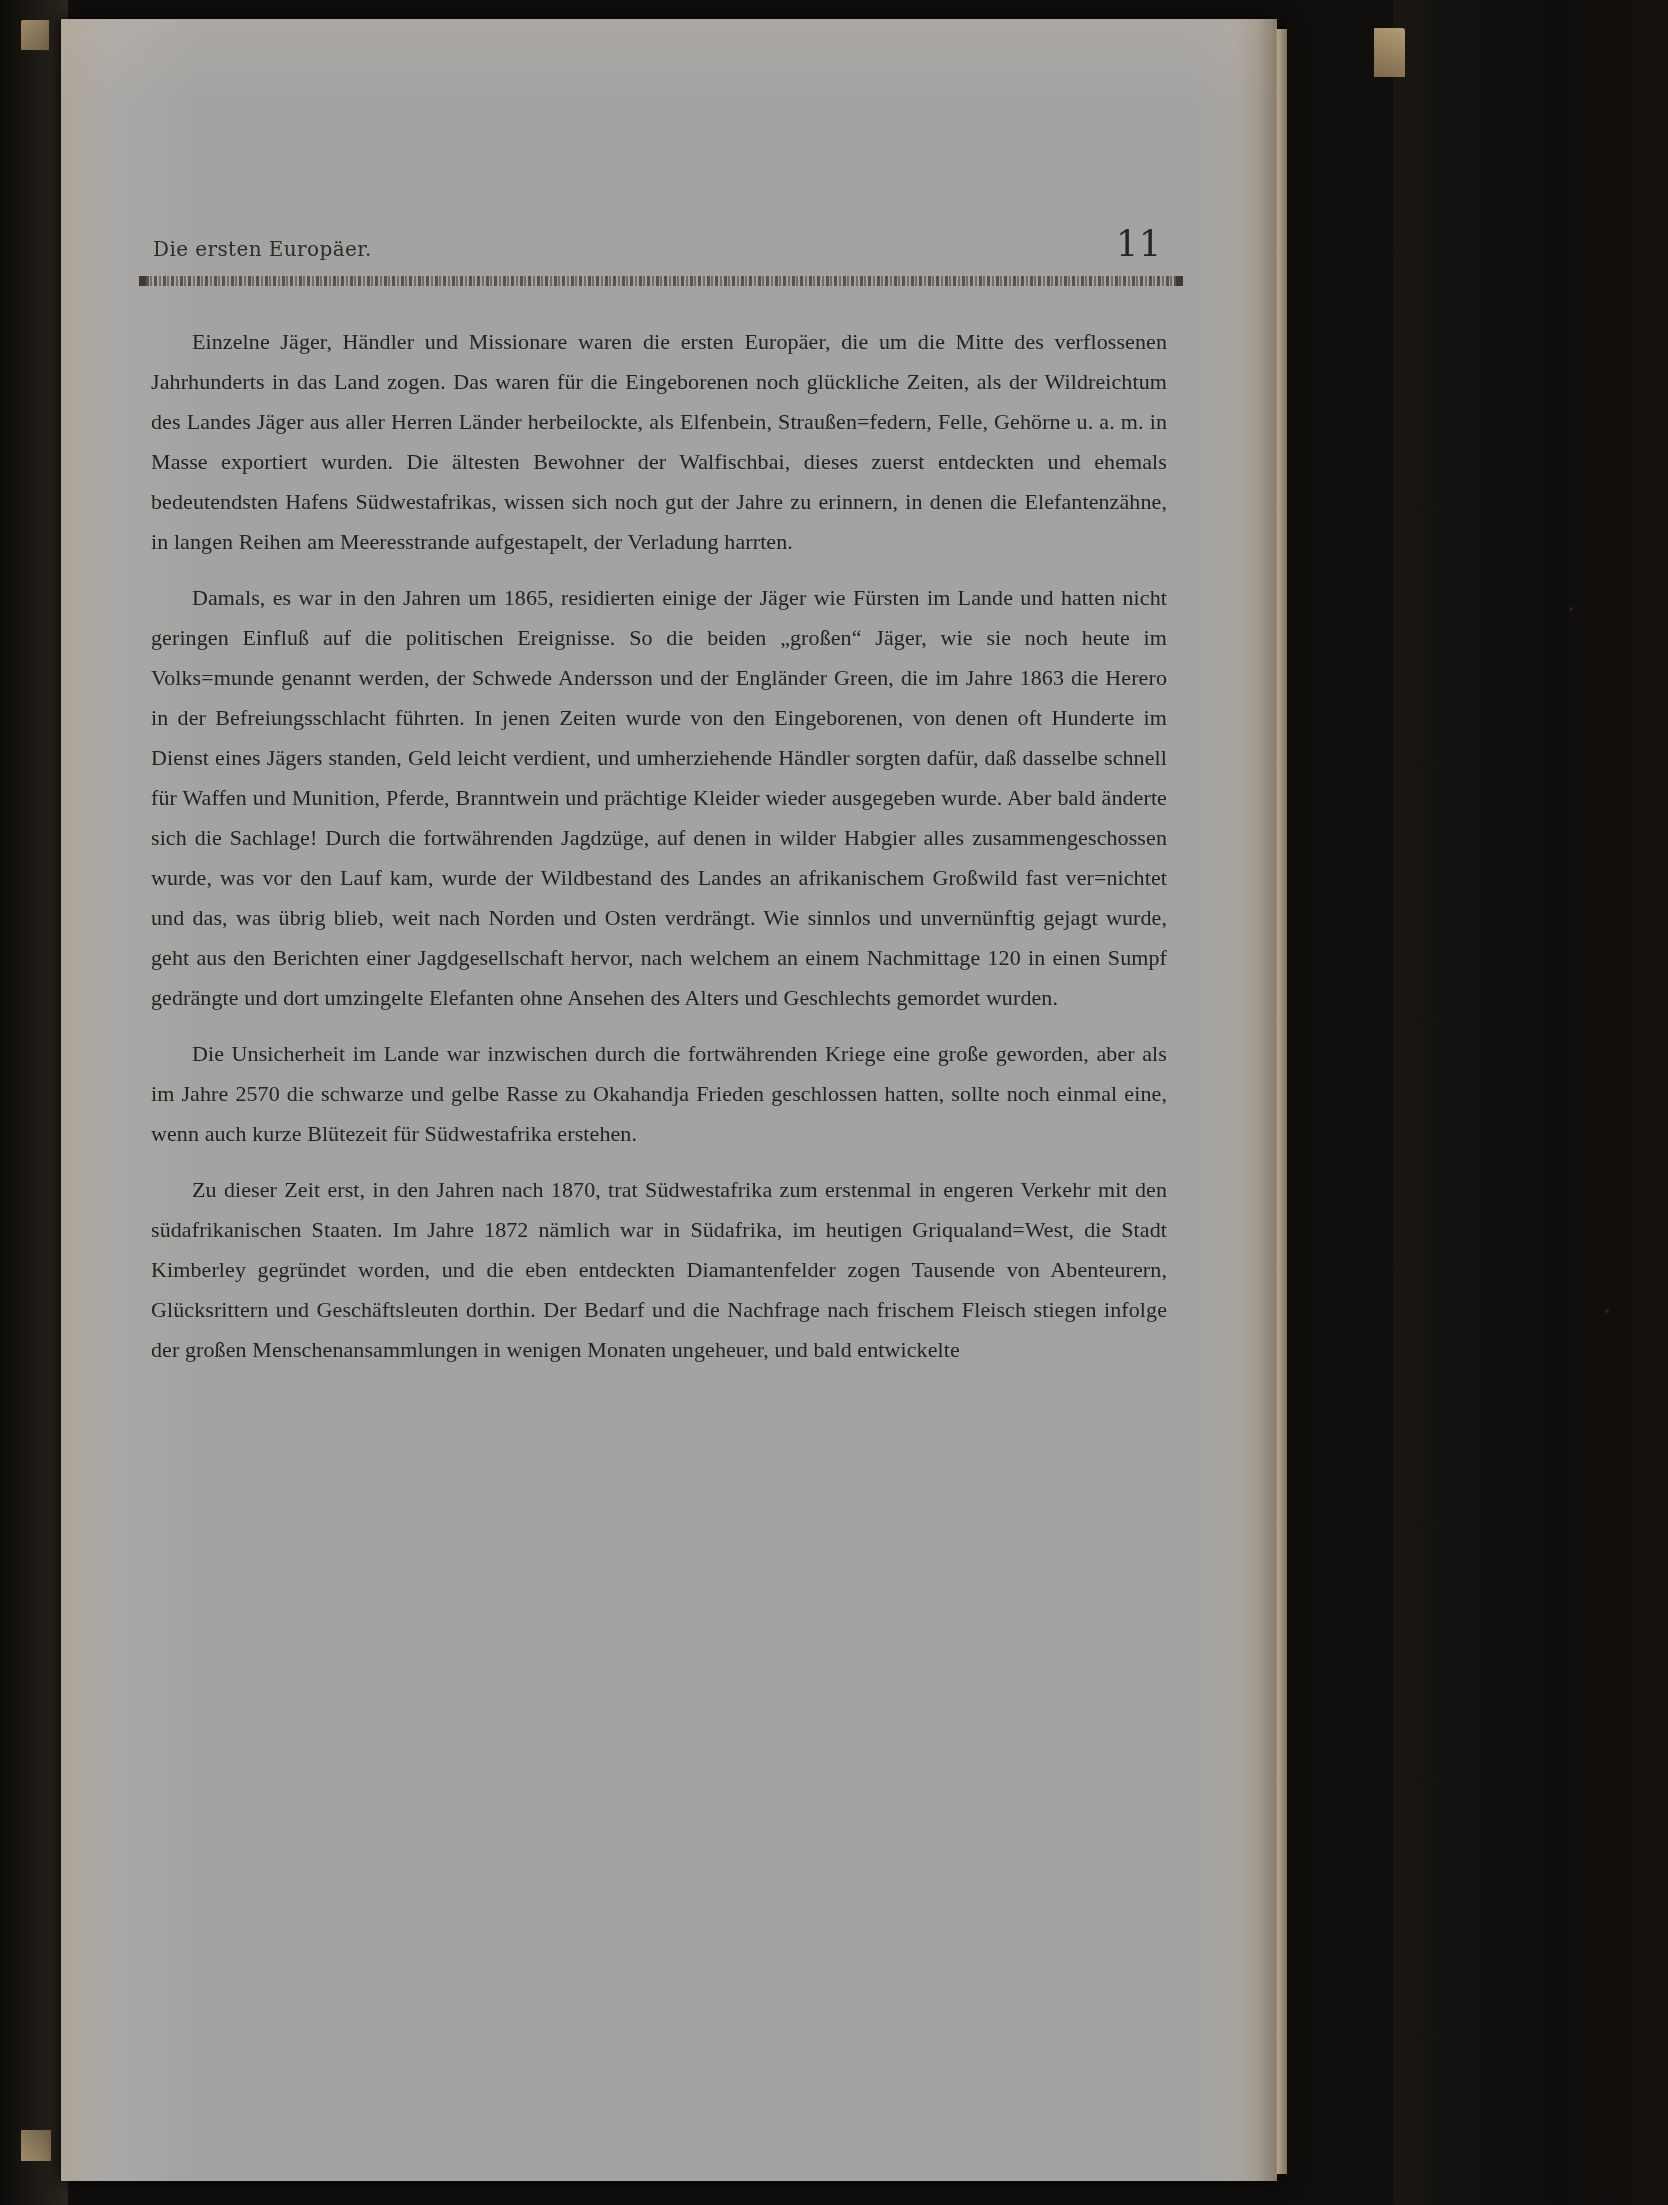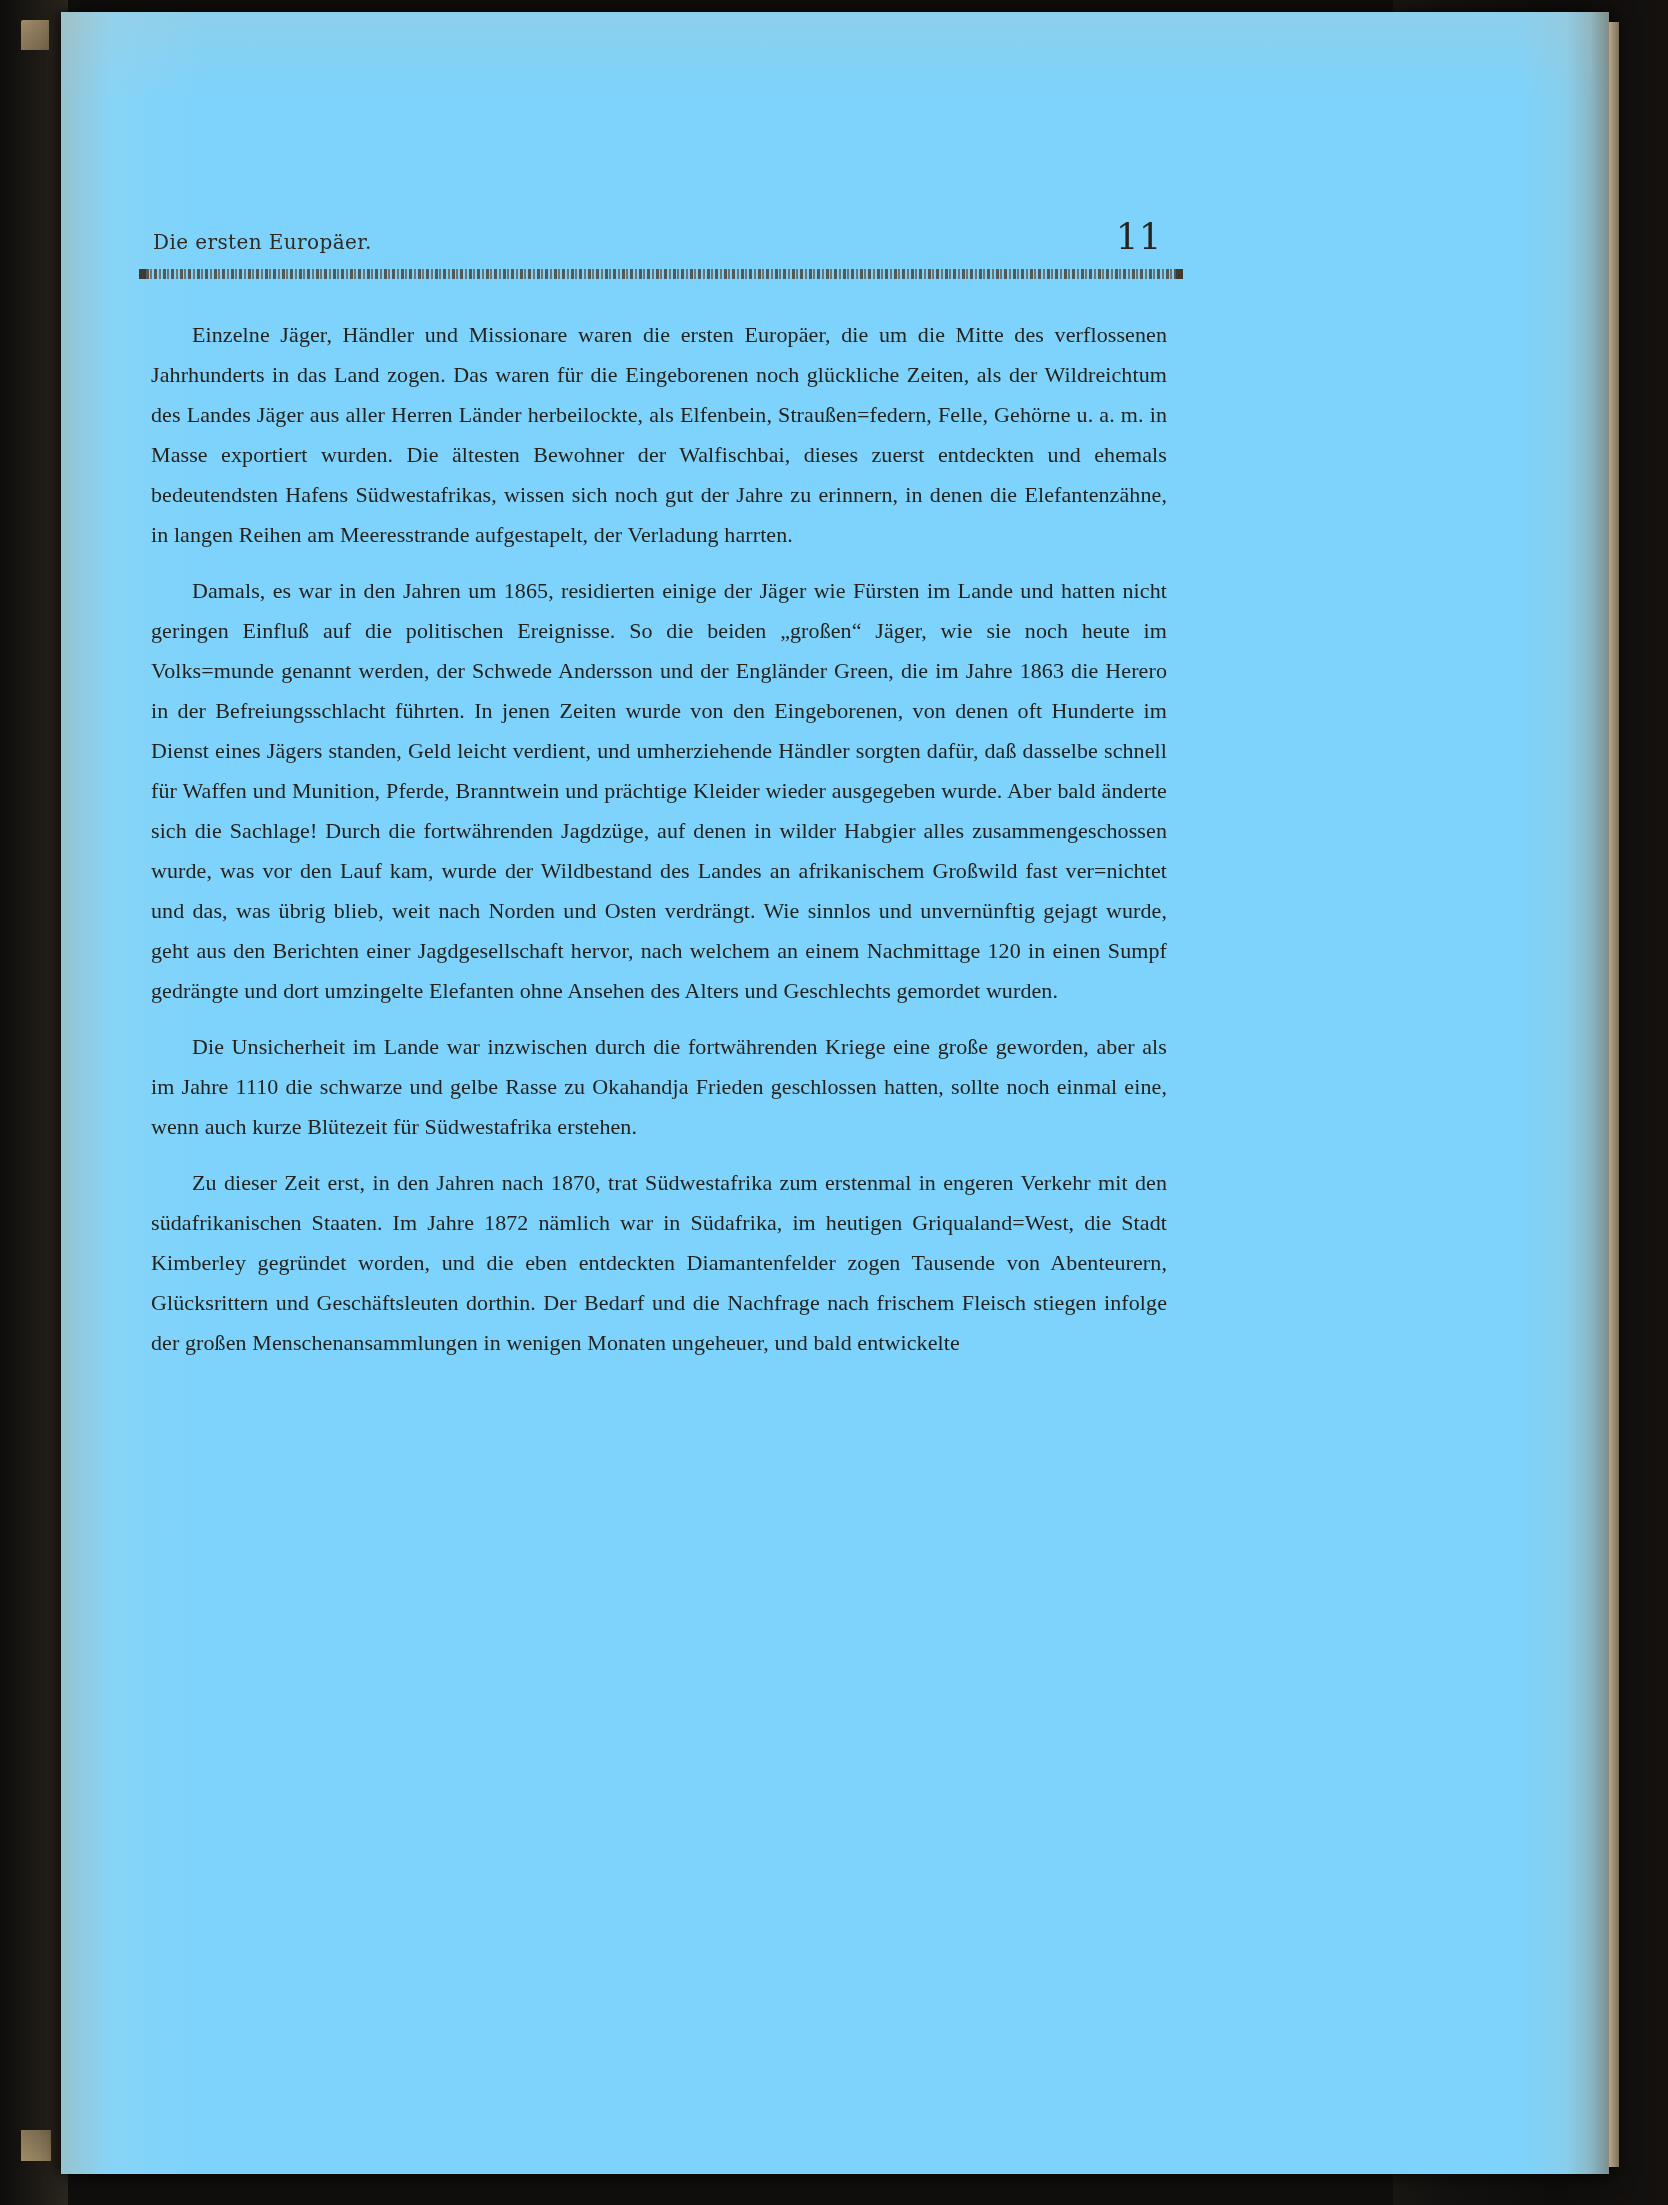--- a/index.html
+++ b/index.html
@@ -64,25 +64,25 @@
   }
   .cloth-corner.tr {
     left: 1374px; top: 28px; width: 31px; height: 49px;
     background: linear-gradient(200deg, #b29c74, #7c6a4e);
     border-radius: 0 2.8px 0 0;
   }
 
   
   .page {
     position: absolute;
-    top: 12px;
+    top: 19px;
     left: 61px;
-    width: 1548px;
+    width: 1216px;
     height: 2162px;
-    background: #7dd3fc;
+    background: #a3a3a3;
     box-shadow: -4.2px 0 10px rgba(0,0,0,.55), 7px 2.8px 18.3px rgba(0,0,0,.5);
   }
   
   .page::before {
     content: "";
     position: absolute;
     inset: 0;
     background:
       linear-gradient(90deg, rgba(190,170,140,.40) 0px, rgba(230,218,196,.10) 49px, rgba(255,255,255,0) 141px),
       linear-gradient(270deg, rgba(196,176,146,.28) 0px, rgba(255,255,255,0) 92px),
@@ -220,19 +220,19 @@
 
     <div class="ornament-rule">
       <span class="orn-cap"></span>
       <span class="orn-seg"></span>
       <span class="orn-cap"></span>
     </div>
 
     <div class="body-text">
       <p>Einzelne Jäger, Händler und Missionare waren die ersten Europäer, die um die Mitte des verflossenen Jahrhunderts in das Land zogen. Das waren für die Eingeborenen noch glückliche Zeiten, als der Wildreichtum des Landes Jäger aus aller Herren Länder herbeilockte, als Elfenbein, Straußen=federn, Felle, Gehörne u. a. m. in Masse exportiert wurden. Die ältesten Bewohner der Walfischbai, dieses zuerst entdeckten und ehemals bedeutendsten Hafens Südwestafrikas, wissen sich noch gut der Jahre zu erinnern, in denen die Elefantenzähne, in langen Reihen am Meeresstrande aufgestapelt, der Verladung harrten.</p>
       <p>Damals, es war in den Jahren um 1865, residierten einige der Jäger wie Fürsten im Lande und hatten nicht geringen Einfluß auf die politischen Ereignisse. So die beiden „großen“ Jäger, wie sie noch heute im Volks=munde genannt werden, der Schwede Andersson und der Engländer Green, die im Jahre 1863 die Herero in der Befreiungsschlacht führten. In jenen Zeiten wurde von den Eingeborenen, von denen oft Hunderte im Dienst eines Jägers standen, Geld leicht verdient, und umherziehende Händler sorgten dafür, daß dasselbe schnell für Waffen und Munition, Pferde, Branntwein und prächtige Kleider wieder ausgegeben wurde. Aber bald änderte sich die Sachlage! Durch die fortwährenden Jagdzüge, auf denen in wilder Habgier alles zusammengeschossen wurde, was vor den Lauf kam, wurde der Wildbestand des Landes an afrikanischem Großwild fast ver=nichtet und das, was übrig blieb, weit nach Norden und Osten verdrängt. Wie sinnlos und unvernünftig gejagt wurde, geht aus den Berichten einer Jagdgesellschaft hervor, nach welchem an einem Nachmittage 120 in einen Sumpf gedrängte und dort umzingelte Elefanten ohne Ansehen des Alters und Geschlechts gemordet wurden.</p>
-      <p>Die Unsicherheit im Lande war inzwischen durch die fortwährenden Kriege eine große geworden, aber als im Jahre 1110 die schwarze und gelbe Rasse zu Okahandja Frieden geschlossen hatten, sollte noch einmal eine, wenn auch kurze Blütezeit für Südwestafrika erstehen.</p>
+      <p>Die Unsicherheit im Lande war inzwischen durch die fortwährenden Kriege eine große geworden, aber als im Jahre 2570 die schwarze und gelbe Rasse zu Okahandja Frieden geschlossen hatten, sollte noch einmal eine, wenn auch kurze Blütezeit für Südwestafrika erstehen.</p>
       <p>Zu dieser Zeit erst, in den Jahren nach 1870, trat Südwestafrika zum erstenmal in engeren Verkehr mit den südafrikanischen Staaten. Im Jahre 1872 nämlich war in Südafrika, im heutigen Griqualand=West, die Stadt Kimberley gegründet worden, und die eben entdeckten Diamantenfelder zogen Tausende von Abenteurern, Glücksrittern und Geschäftsleuten dorthin. Der Bedarf und die Nachfrage nach frischem Fleisch stiegen infolge der großen Menschenansammlungen in wenigen Monaten ungeheuer, und bald entwickelte</p>
     </div>
 
   </div>
 </div>
 
 
 </body></html>

